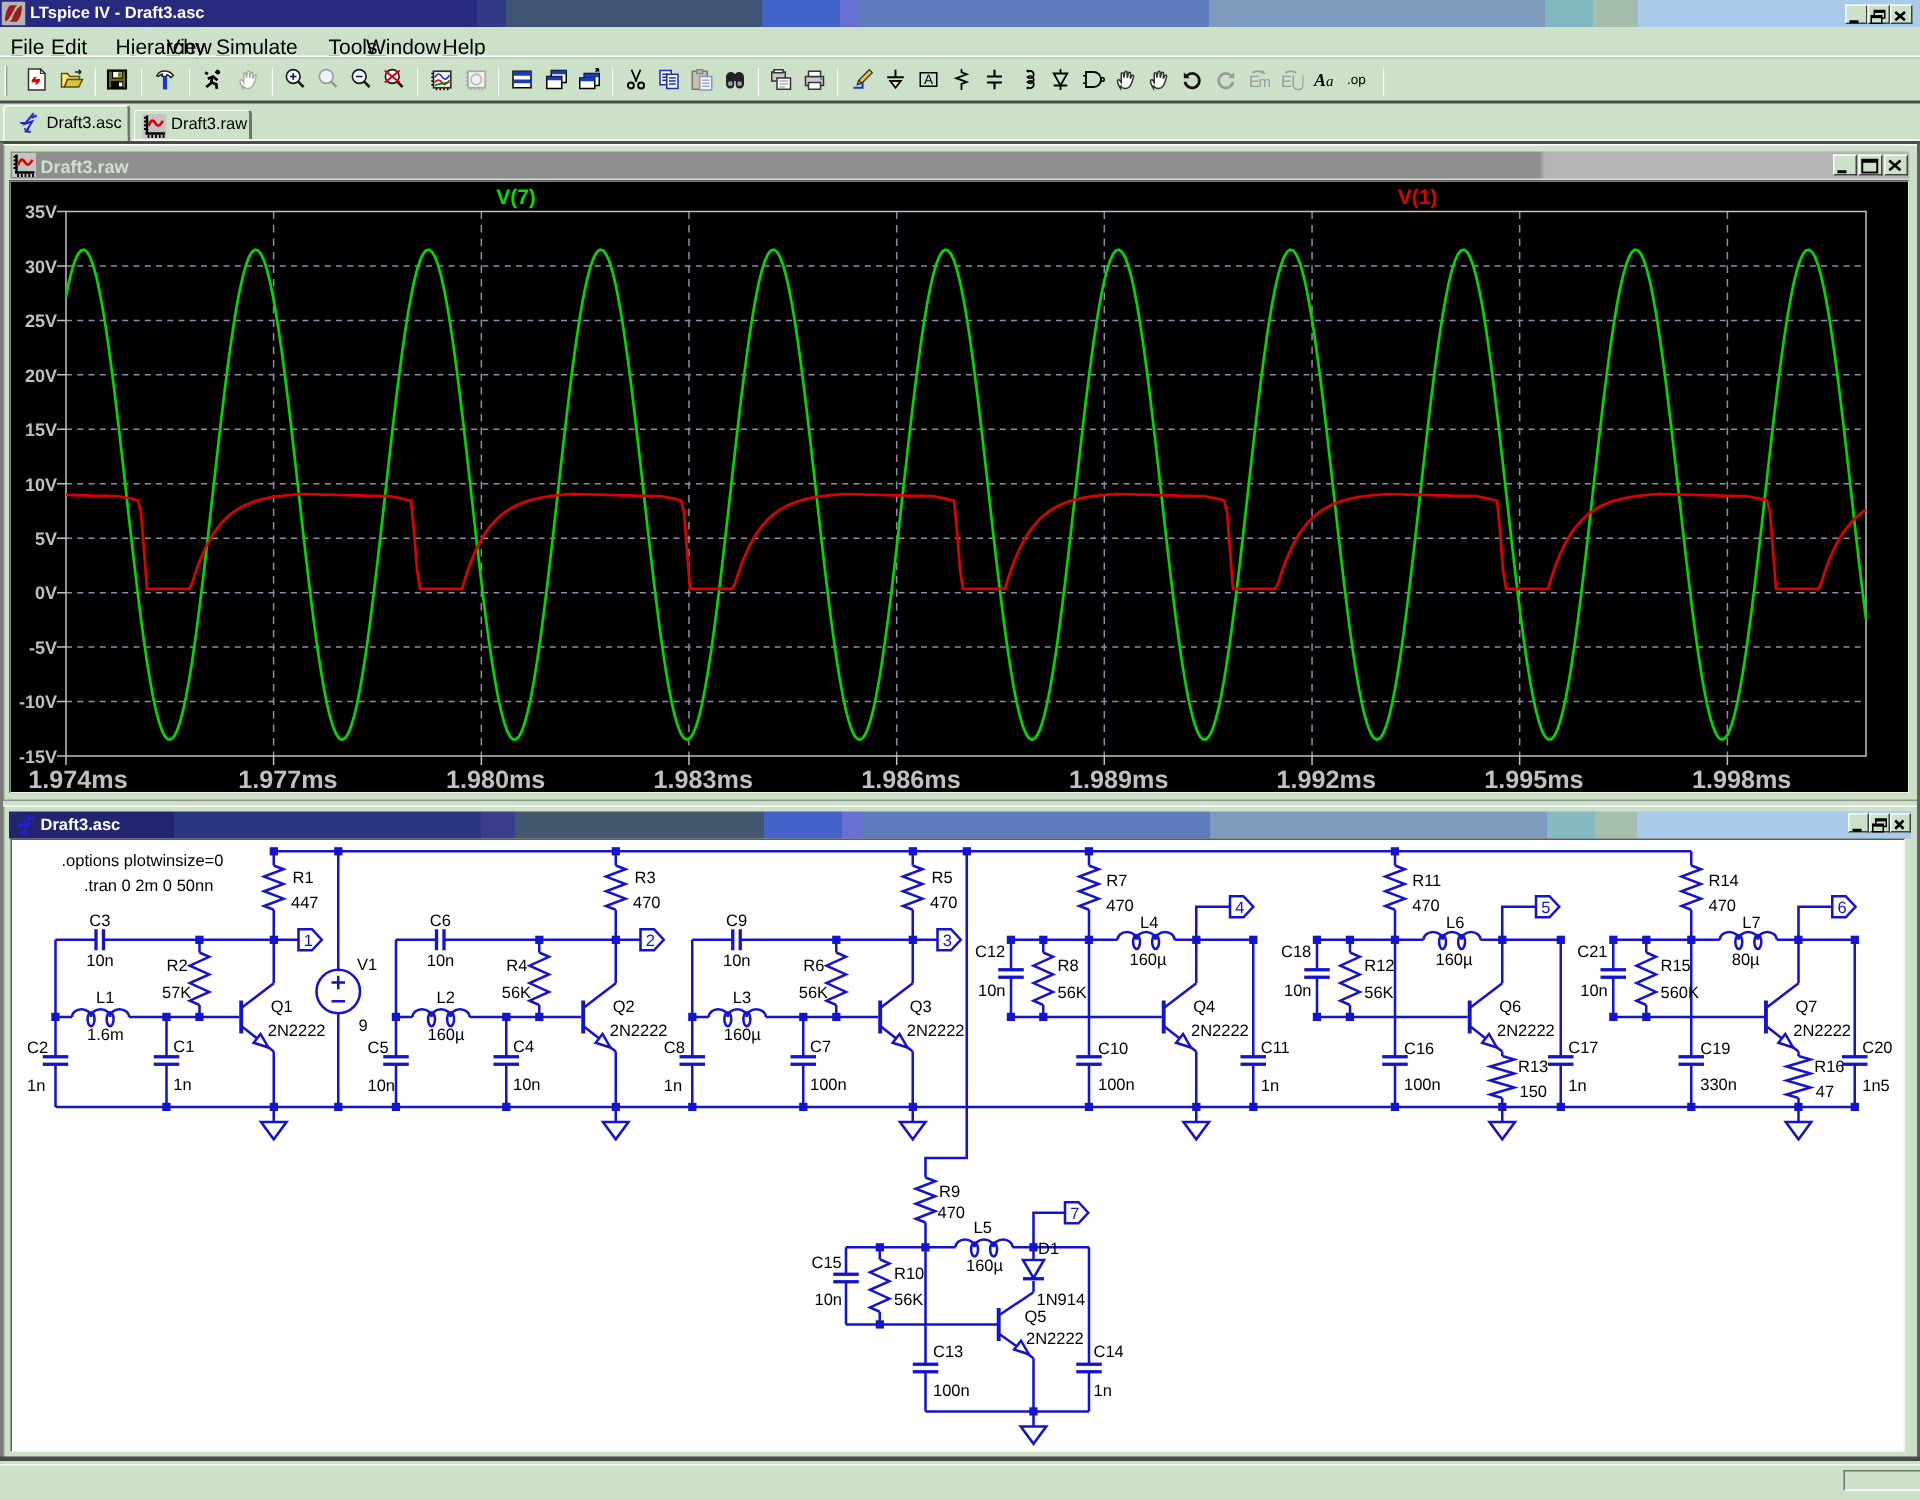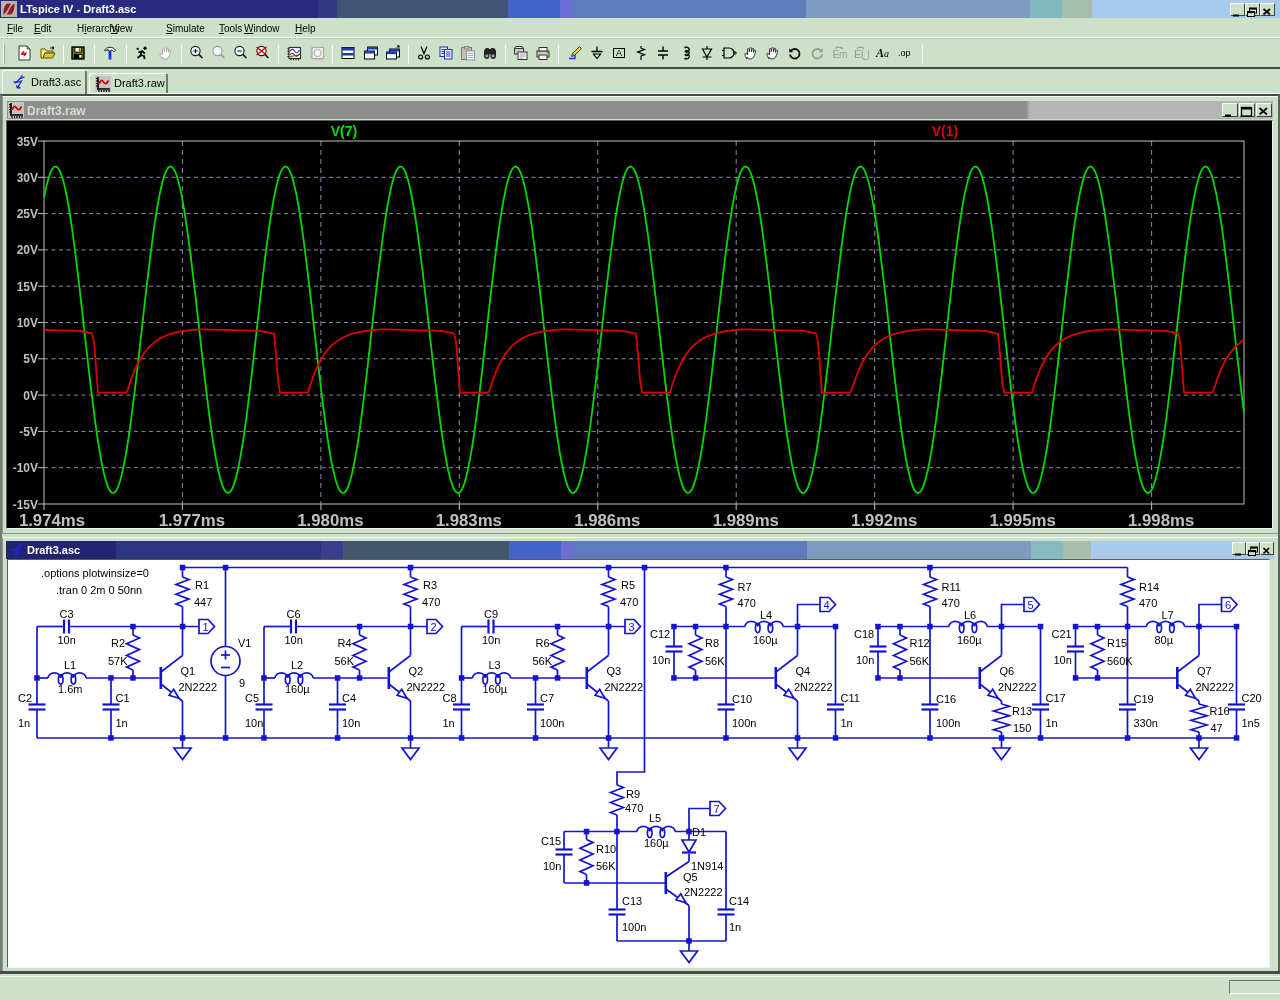--- a/index.html
+++ b/index.html
@@ -1,12 +1,12 @@
 <!DOCTYPE html>
-<html><head><meta charset="utf-8"><style>*{margin:0;padding:0;box-sizing:border-box}body{width:1280px;height:1000px;background:#cde0c8;font-family:"Liberation Sans",sans-serif;position:relative;overflow:hidden}.mi{position:absolute;top:23px;font-size:10px;color:#000}u{text-decoration:underline}</style></head><body>
+<html><head><meta charset="utf-8"><style>*{margin:0;padding:0;box-sizing:border-box}body{width:1280px;height:1000px;background:#cde0c8;font-family:"Liberation Sans",sans-serif;position:relative;overflow:hidden}.mi{position:absolute;top:23px;font-size:14px;color:#000}u{text-decoration:underline}</style></head><body>
 <div style="position:absolute;left:0;top:0;width:1280px;height:18px;background:linear-gradient(to right,#272a7e 0.00%,#272a7e 24.84%,#333a85 24.84%,#333a85 26.33%,#3f5573 26.33%,#3f5573 39.69%,#4165c8 39.69%,#4165c8 43.75%,#6a6fd6 43.75%,#6a6fd6 44.69%,#5e7cbc 44.69%,#5e7cbc 62.97%,#7e9abc 62.97%,#7e9abc 80.47%,#7fb9bf 80.47%,#7fb9bf 82.97%,#a5bdad 82.97%,#a5bdad 85.31%,#a8cbec 85.31%,#a8cbec 100.00%)">
     <div style="position:absolute;left:1px;top:1px"><svg width="16" height="16" viewBox="0 0 16 16">
         <rect width="16" height="16" fill="#b4b4b4"></rect>
         <path d="M2.5 13.5c-.4-4 1-9.5 3.5-11h4.5c-2 1.5-3 5-3 7.5z" fill="#9a1c1c"></path>
         <path d="M13.5 2.5c.4 4-1 9.5-3.5 11H5.5c2-1.5 3-5 3-7.5z" fill="#9a1c1c"></path>
         <path d="M11.5 2L4 14" stroke="#b4b4b4" stroke-width="1.2"></path>
       </svg></div>
     <div style="position:absolute;left:20px;top:3px;font-size:11px;font-weight:bold;color:#fff">LTspice IV - Draft3.asc</div>
   </div>
 <div style="position:absolute;left:1230px;top:3px;width:15px;height:13px;background:#cde0c8;border-top:1px solid #fff;border-left:1px solid #fff;border-right:1px solid #404040;border-bottom:1px solid #404040"><svg width="13" height="11" viewBox="0 0 13 11">
@@ -18,21 +18,21 @@
       <rect x="1.5" y="4.5" width="7" height="5" fill="#cde0c8" stroke="#000"></rect>
       <rect x="1.5" y="4.5" width="7" height="1.6" fill="#000"></rect>
     </svg></div>
 <div style="position:absolute;left:1260px;top:3px;width:15px;height:13px;background:#cde0c8;border-top:1px solid #fff;border-left:1px solid #fff;border-right:1px solid #404040;border-bottom:1px solid #404040"><svg width="13" height="11" viewBox="0 0 13 11">
       <path d="M2.5 2l6.5 5.5M9.0 2L2.5 7.5" stroke="#000" stroke-width="1.7"></path>
     </svg></div>
 <div class="mi" style="left:7px"><u>F</u>ile</div>
 <div class="mi" style="left:34px"><u>E</u>dit</div>
 <div class="mi" style="left:77px">H<u>i</u>erarchy</div>
 <div class="mi" style="left:111px"><u>V</u>iew</div>
-<div class="mi" style="left:166px"><u>S</u>imulate</div>
+<div class="mi" style="left:144px"><u>S</u>imulate</div>
 <div class="mi" style="left:219px"><u>T</u>ools</div>
 <div class="mi" style="left:244px"><u>W</u>indow</div>
 <div class="mi" style="left:295px"><u>H</u>elp</div>
 <div style="position:absolute;left:0;top:37px;width:1280px;height:1px;background:#ffffff"></div>
 <div style="position:absolute;left:0;top:38px;width:1280px;height:1px;background:#b8ccb4"></div>
 <div style="position:absolute;left:3px;top:44px;width:2px;height:20px;border-left:1px solid #fff;border-right:1px solid #9aa89a"></div>
 <div style="position:absolute;left:16px;top:45px;width:16px;height:16px"><svg width="16" height="16" viewBox="0 0 16 16">
       <path d="M3 1h8l3 3v11H3z" fill="#fff" stroke="#333" stroke-width="1"></path>
       <path d="M11 1l3 3h-3z" fill="#ddd" stroke="#333" stroke-width="0.8"></path>
       <path d="M5 10c0-2 1.5-4 3.5-4l-1 1.8 3.3-.3c0 2-1.7 4-3.6 3.8l1-1.6z" fill="#e00000"></path>

